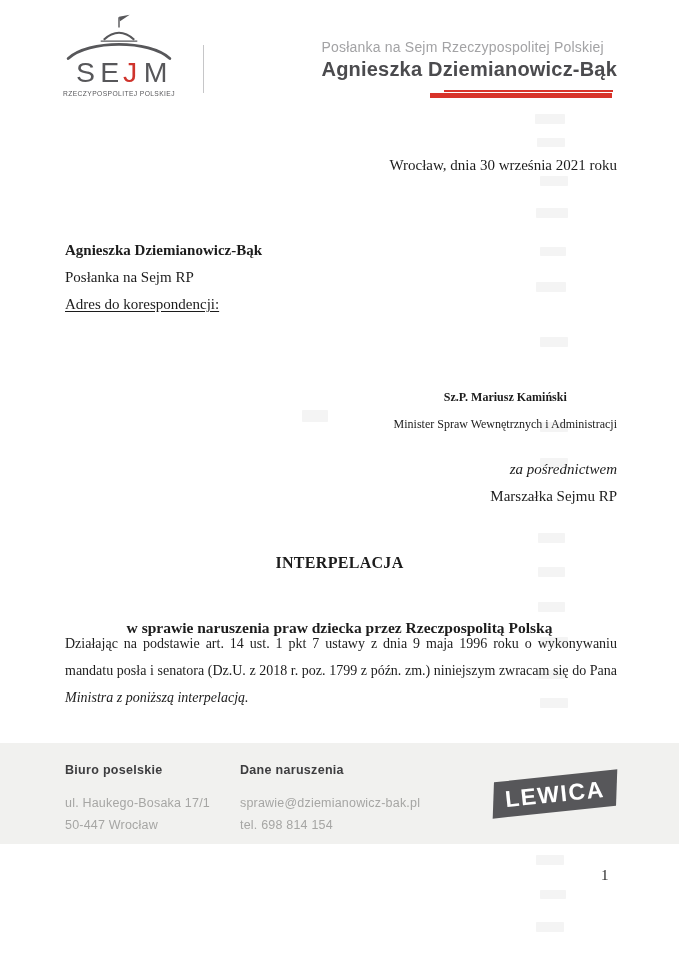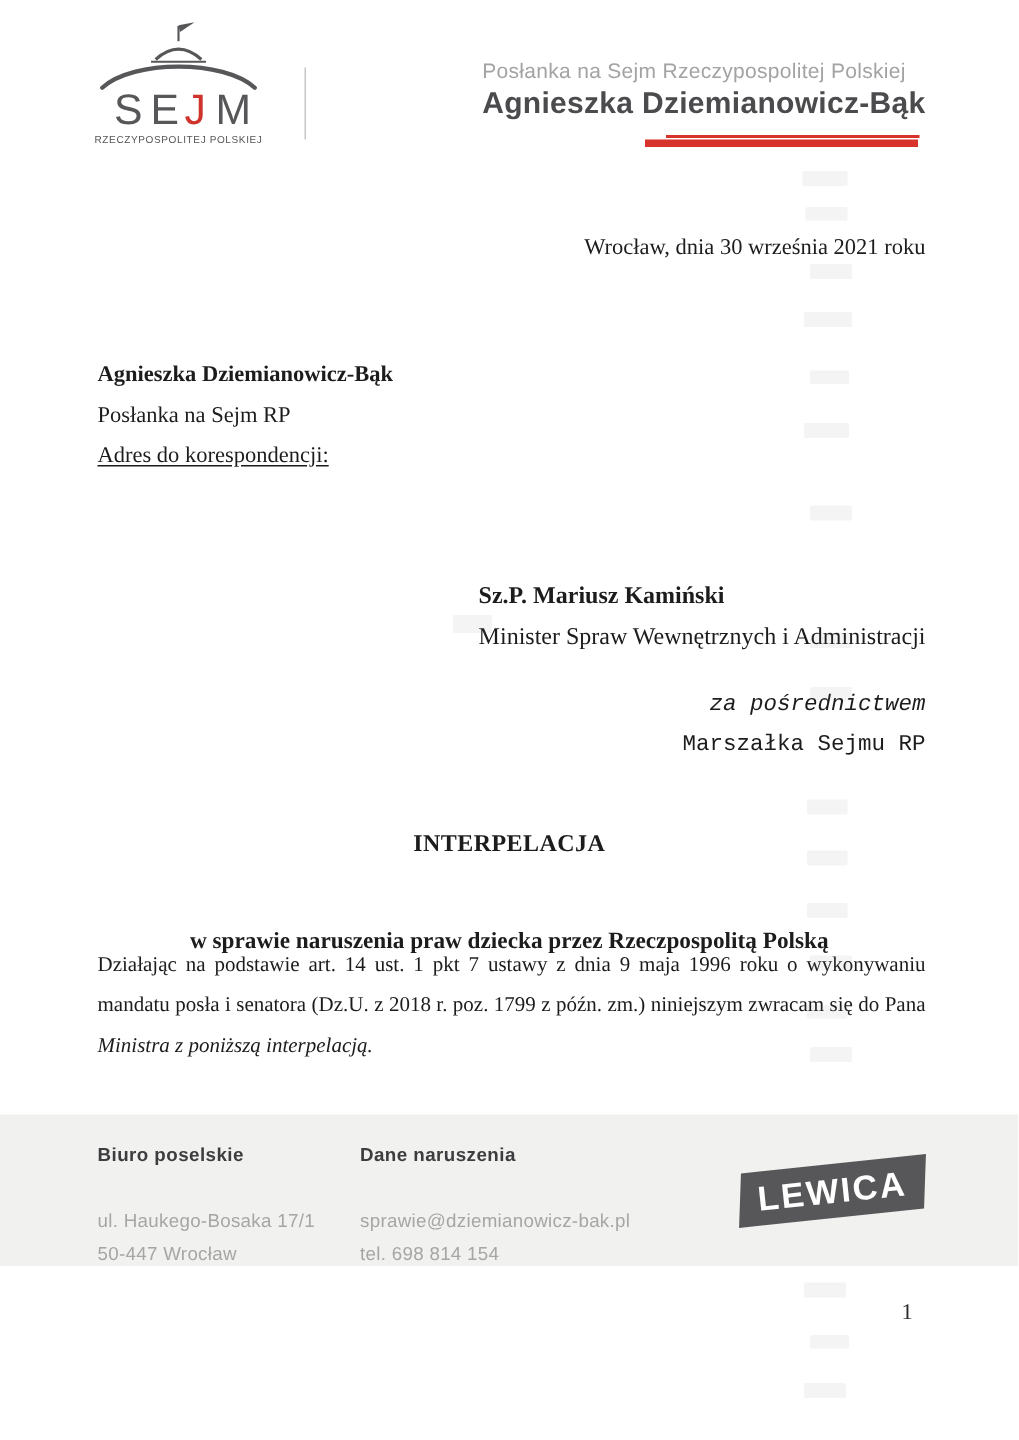--- a/index.html
+++ b/index.html
@@ -34,26 +34,26 @@
     font-size: 15px; text-align: right;
   }
   .sender-block {
     position: absolute; left: 65px; top: 237px;
     font-size: 15px; line-height: 27px;
   }
   .sender-name { font-weight: bold; }
   .sender-address-label { text-decoration: underline; text-underline-offset: 2px; }
   .recipient-block {
     position: absolute; right: 62px; top: 384px;
-    text-align: left; font-size: 16px; line-height: 27px;
+    text-align: center; font-size: 12px; line-height: 27px;
   }
   .recipient-name { font-weight: bold; }
   .via-block {
     position: absolute; right: 62px; top: 456px;
-    text-align: right; font-size: 15px; line-height: 27px; font-family: Liberation Mono, monospace;
+    text-align: right; font-size: 15px; line-height: 27px;
   }
   .via-label { font-style: italic; }
   .doc-title {
     position: absolute; left: 0; top: 554px; width: 100%;
     text-align: center; font-size: 16px; font-weight: bold; letter-spacing: 0.3px;
   }
   .doc-subject {
     position: absolute; left: 0; top: 583px; width: 100%;
     text-align: center; font-size: 15.5px; font-weight: bold; margin-top: 36px;
   }
@@ -68,21 +68,21 @@
   .footer-band {
     position: absolute; left: 0; top: 743px; width: 679px; height: 101px;
     background: #f1f1ef;
     font-family: "Liberation Sans", sans-serif;
   }
   .footer-col { position: absolute; top: 20px; }
   .footer-col.office  { left: 65px; }
   .footer-col.contact { left: 240px; }
   .footer-heading {
     font-size: 12.5px; font-weight: bold; color: #3d3d3f;
-    letter-spacing: 0.3px; margin-bottom: 26px;
+    letter-spacing: 0.3px; margin-bottom: 15px;
   }
   .footer-line { font-size: 12.5px; color: #a6a6a4; line-height: 22px; letter-spacing: 0.2px; }
   .party-logo {
     position: absolute; left: 493px; top: 776px; width: 124px; height: 36px;
     background: #57575a;
     transform: rotate(-6deg) skewX(-8deg);
     display: flex; align-items: center; justify-content: center;
   }
   .party-logo-text {
     transform: skewX(8deg);

